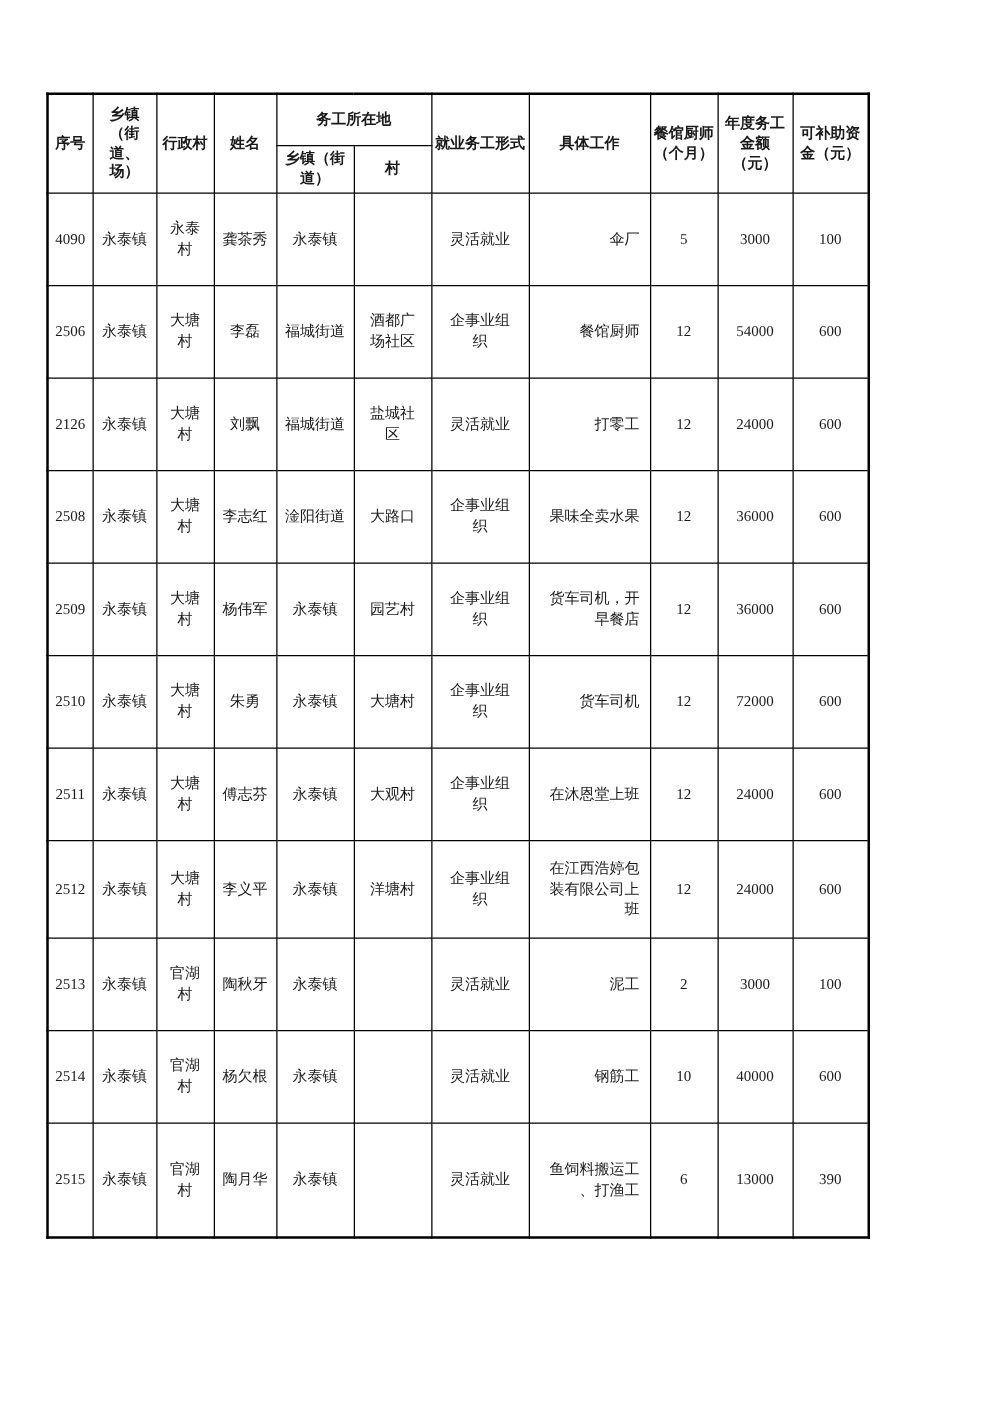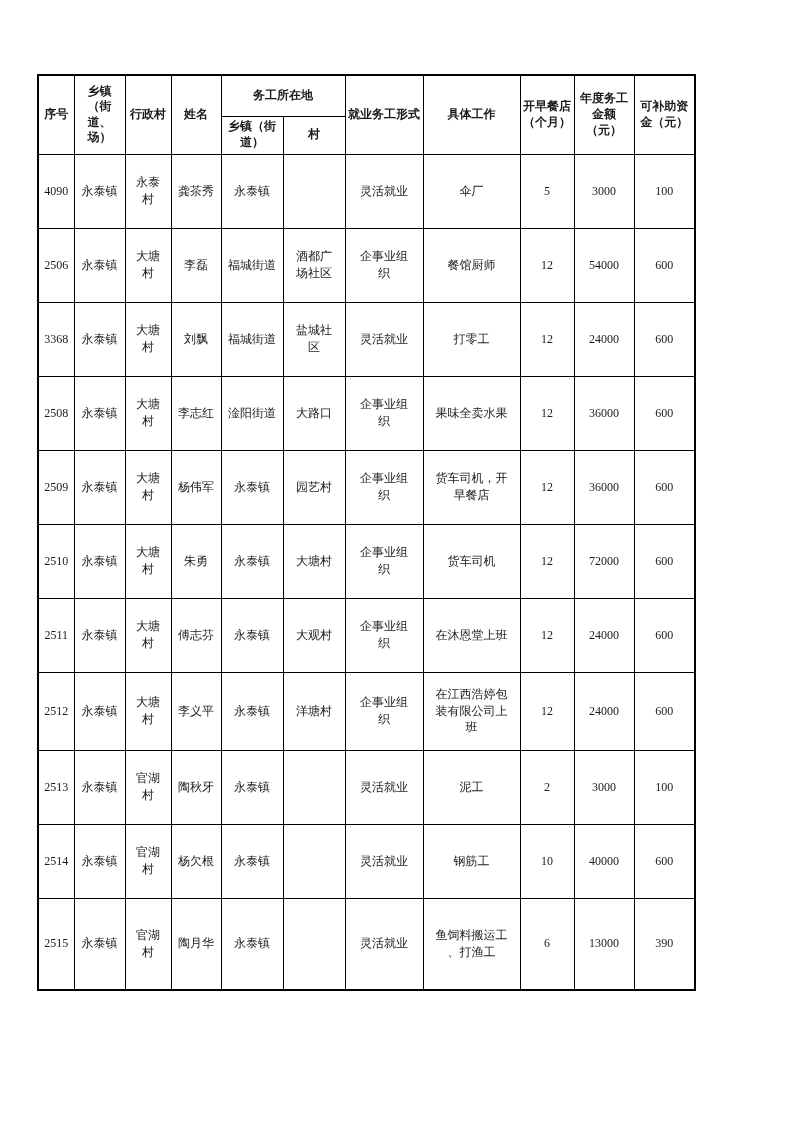--- a/index.html
+++ b/index.html
@@ -48,21 +48,21 @@
   }
   tr.header-row-1 { height: 41px; }
   tr.header-row-2 { height: 38px; }
   tbody tr { height: 74px; }
   tbody tr:nth-child(8) { height: 78px; }
   tbody tr:nth-child(11) { height: 92px; }
   
   tbody td:nth-child(5) { padding: 1px 4px; }
   tbody td:nth-child(6) { padding: 1px 8px; margin-left: 16px; }
   tbody td:nth-child(7) { padding: 1px 9px; margin-left: 36px; }
-  tbody td:nth-child(8) { padding: 1px 8px; }
+  tbody td:nth-child(8) { padding: 1px 8px; text-align: right; }
 </style>
 </head>
 <body>
 
 <div class="page">
   <div class="table-wrap">
     <table class="grid">
       <colgroup>
         <col style="width:36px">
           <col style="width:51px">
@@ -78,21 +78,21 @@
       </colgroup>
       <thead>
         <tr class="header-row-1">
           <th rowspan="2">序号</th>
           <th rowspan="2">乡镇（街道、场）</th>
           <th rowspan="2">行政村</th>
           <th rowspan="2">姓名</th>
           <th colspan="2">务工所在地</th>
           <th rowspan="2">就业务工形式</th>
           <th rowspan="2">具体工作</th>
-          <th rowspan="2">开早餐店（个月）</th>
+          <th rowspan="2">餐馆厨师（个月）</th>
           <th rowspan="2">年度务工金额（元）</th>
           <th rowspan="2">可补助资金（元）</th>
         </tr>
         <tr class="header-row-2">
           <th>乡镇（街道）</th>
           <th>村</th>
         </tr>
       </thead>
       <tbody id="table-body">
           <tr>
@@ -115,21 +115,21 @@
             <td>李磊</td>
             <td>福城街道</td>
             <td>酒都广场社区</td>
             <td>企事业组织</td>
             <td>餐馆厨师</td>
             <td>12</td>
             <td>54000</td>
             <td>600</td>
           </tr>
           <tr>
-            <td>3368</td>
+            <td>2126</td>
             <td>永泰镇</td>
             <td>大塘村</td>
             <td>刘飘</td>
             <td>福城街道</td>
             <td>盐城社区</td>
             <td>灵活就业</td>
             <td>打零工</td>
             <td>12</td>
             <td>24000</td>
             <td>600</td>

